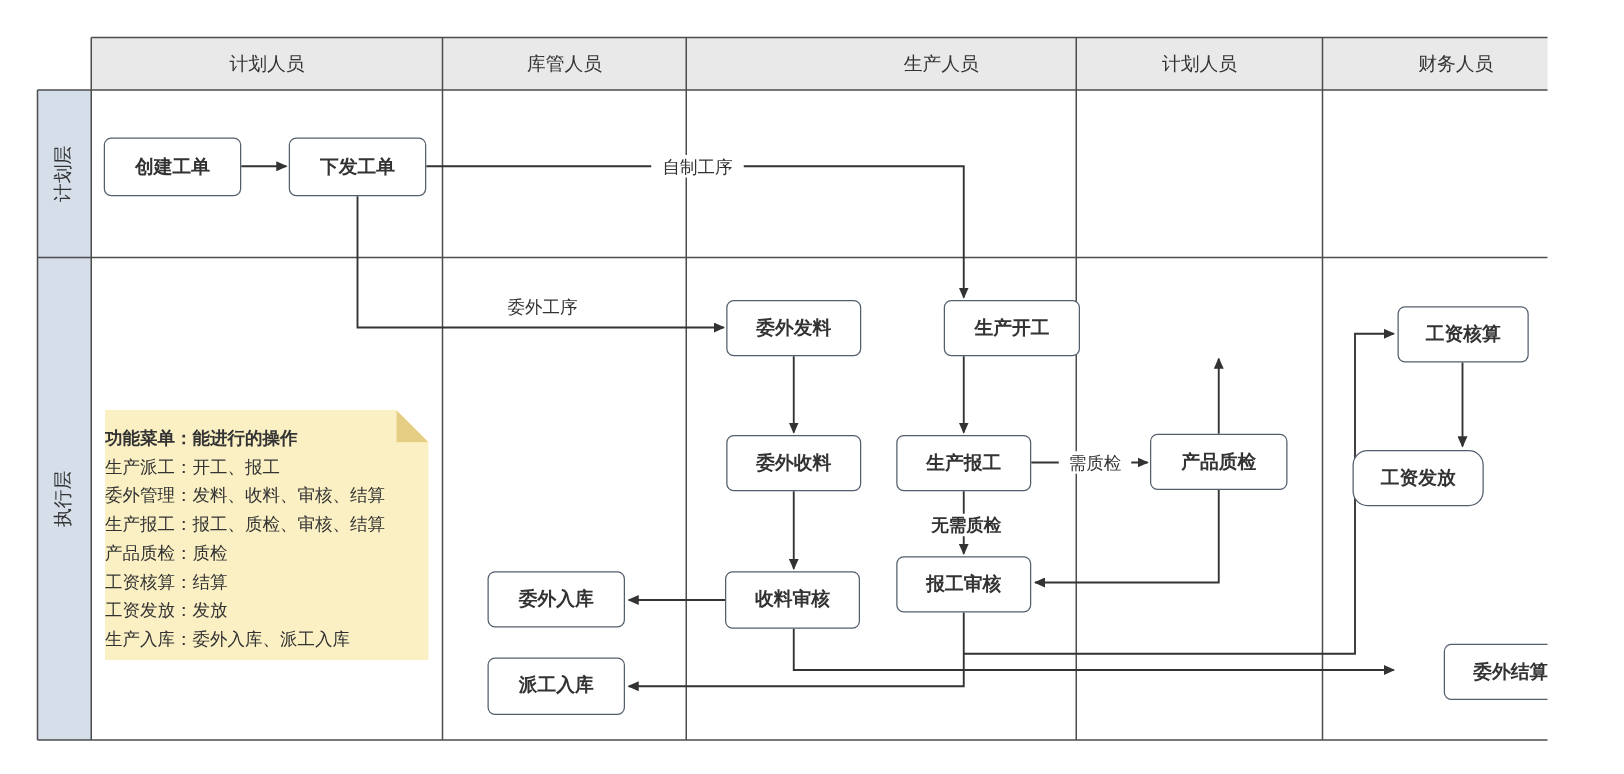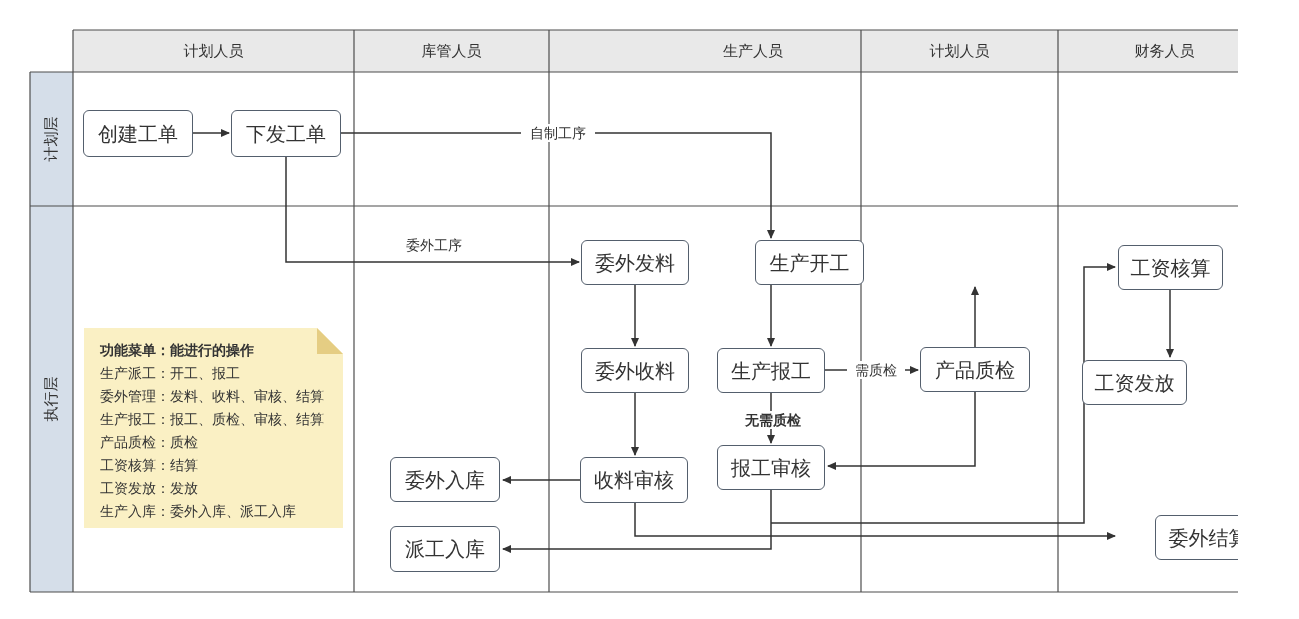--- a/index.html
+++ b/index.html
@@ -13,29 +13,29 @@
     position:absolute;top:30px;height:42px;display:flex;align-items:center;justify-content:center;
     font-size:15px;color:#333;
   }
   .lane-label{
     position:absolute;width:120px;height:20px;text-align:center;
     transform:rotate(-90deg);font-size:15px;color:#333;line-height:20px;
   }
   .node{
     position:absolute;background:#ffffff;border:1.5px solid #545F6D;border-radius:6px;
     display:flex;align-items:center;justify-content:center;text-align:center;
-    font-size:20px;color:#333;line-height:1.3;padding:2px;box-sizing:border-box;
+    font-size:15px;color:#333;line-height:1.3;padding:2px;box-sizing:border-box;font-weight:bold;
   }
   .edge-label{
     position:absolute;background:#ffffff;text-align:center;
     font-size:14px;color:#333;line-height:18px;padding:0 1px;
   }
   #note{
     position:absolute;left:84px;top:328px;width:259px;height:200px;box-sizing:border-box;
-    background:#FAF0C4;padding:11px 10px 0 16px;font-size:14px;line-height:23px;
+    background:#FAF0C4;padding:11px 10px 0 0;font-size:14px;line-height:23px;
     clip-path:polygon(0 0,233px 0,259px 26px,259px 200px,0 200px);
   }
   #note-fold{
     position:absolute;left:317px;top:328px;width:26px;height:26px;
     background:#E5CD83;clip-path:polygon(0 0,100% 100%,0 100%);
   }
   .note-title{font-weight:bold;}
 </style>
 </head>
 <body>
@@ -98,21 +98,21 @@
   <div class="lane-label" style="left:-9px;top:389px;">执行层</div>
 
   <div class="node" style="left:83px;top:110px;width:110px;height:47px;">创建工单</div>
   <div class="node" style="left:231px;top:110px;width:110px;height:47px;">下发工单</div>
   <div class="node" style="left:581px;top:240px;width:108px;height:45px;">委外发料</div>
   <div class="node" style="left:717px;top:240px;width:109px;height:45px;margin-left:38px;">生产开工</div>
   <div class="node" style="left:1118px;top:245px;width:105px;height:45px;">工资核算</div>
   <div class="node" style="left:717px;top:348px;width:108px;height:45px;">生产报工</div>
   <div class="node" style="left:581px;top:348px;width:108px;height:45px;">委外收料</div>
   <div class="node" style="left:920px;top:347px;width:110px;height:45px;">产品质检</div>
-  <div class="node" style="left:1082px;top:360px;width:105px;height:45px;">工资发放</div>
+  <div class="node" style="left:1082px;top:360px;width:105px;height:45px;border-radius:12px;">工资发放</div>
   <div class="node" style="left:580px;top:457px;width:108px;height:46px;">收料审核</div>
   <div class="node" style="left:717px;top:445px;width:108px;height:45px;">报工审核</div>
   <div class="node" style="left:390px;top:457px;width:110px;height:45px;">委外入库</div>
   <div class="node" style="left:390px;top:526px;width:110px;height:46px;">派工入库</div>
   <div class="node" style="left:1155px;top:515px;width:107px;height:45px;">委外结算</div>
 
   <div class="edge-label" style="left:521px;top:124px;width:72px;">自制工序</div>
   <div class="edge-label" style="left:397px;top:236px;width:72px;">委外工序</div>
   <div class="edge-label" style="left:847px;top:361px;width:56px;">需质检</div>
   <div class="edge-label" style="left:736px;top:411px;width:72px;font-weight:bold;">无需质检</div>

